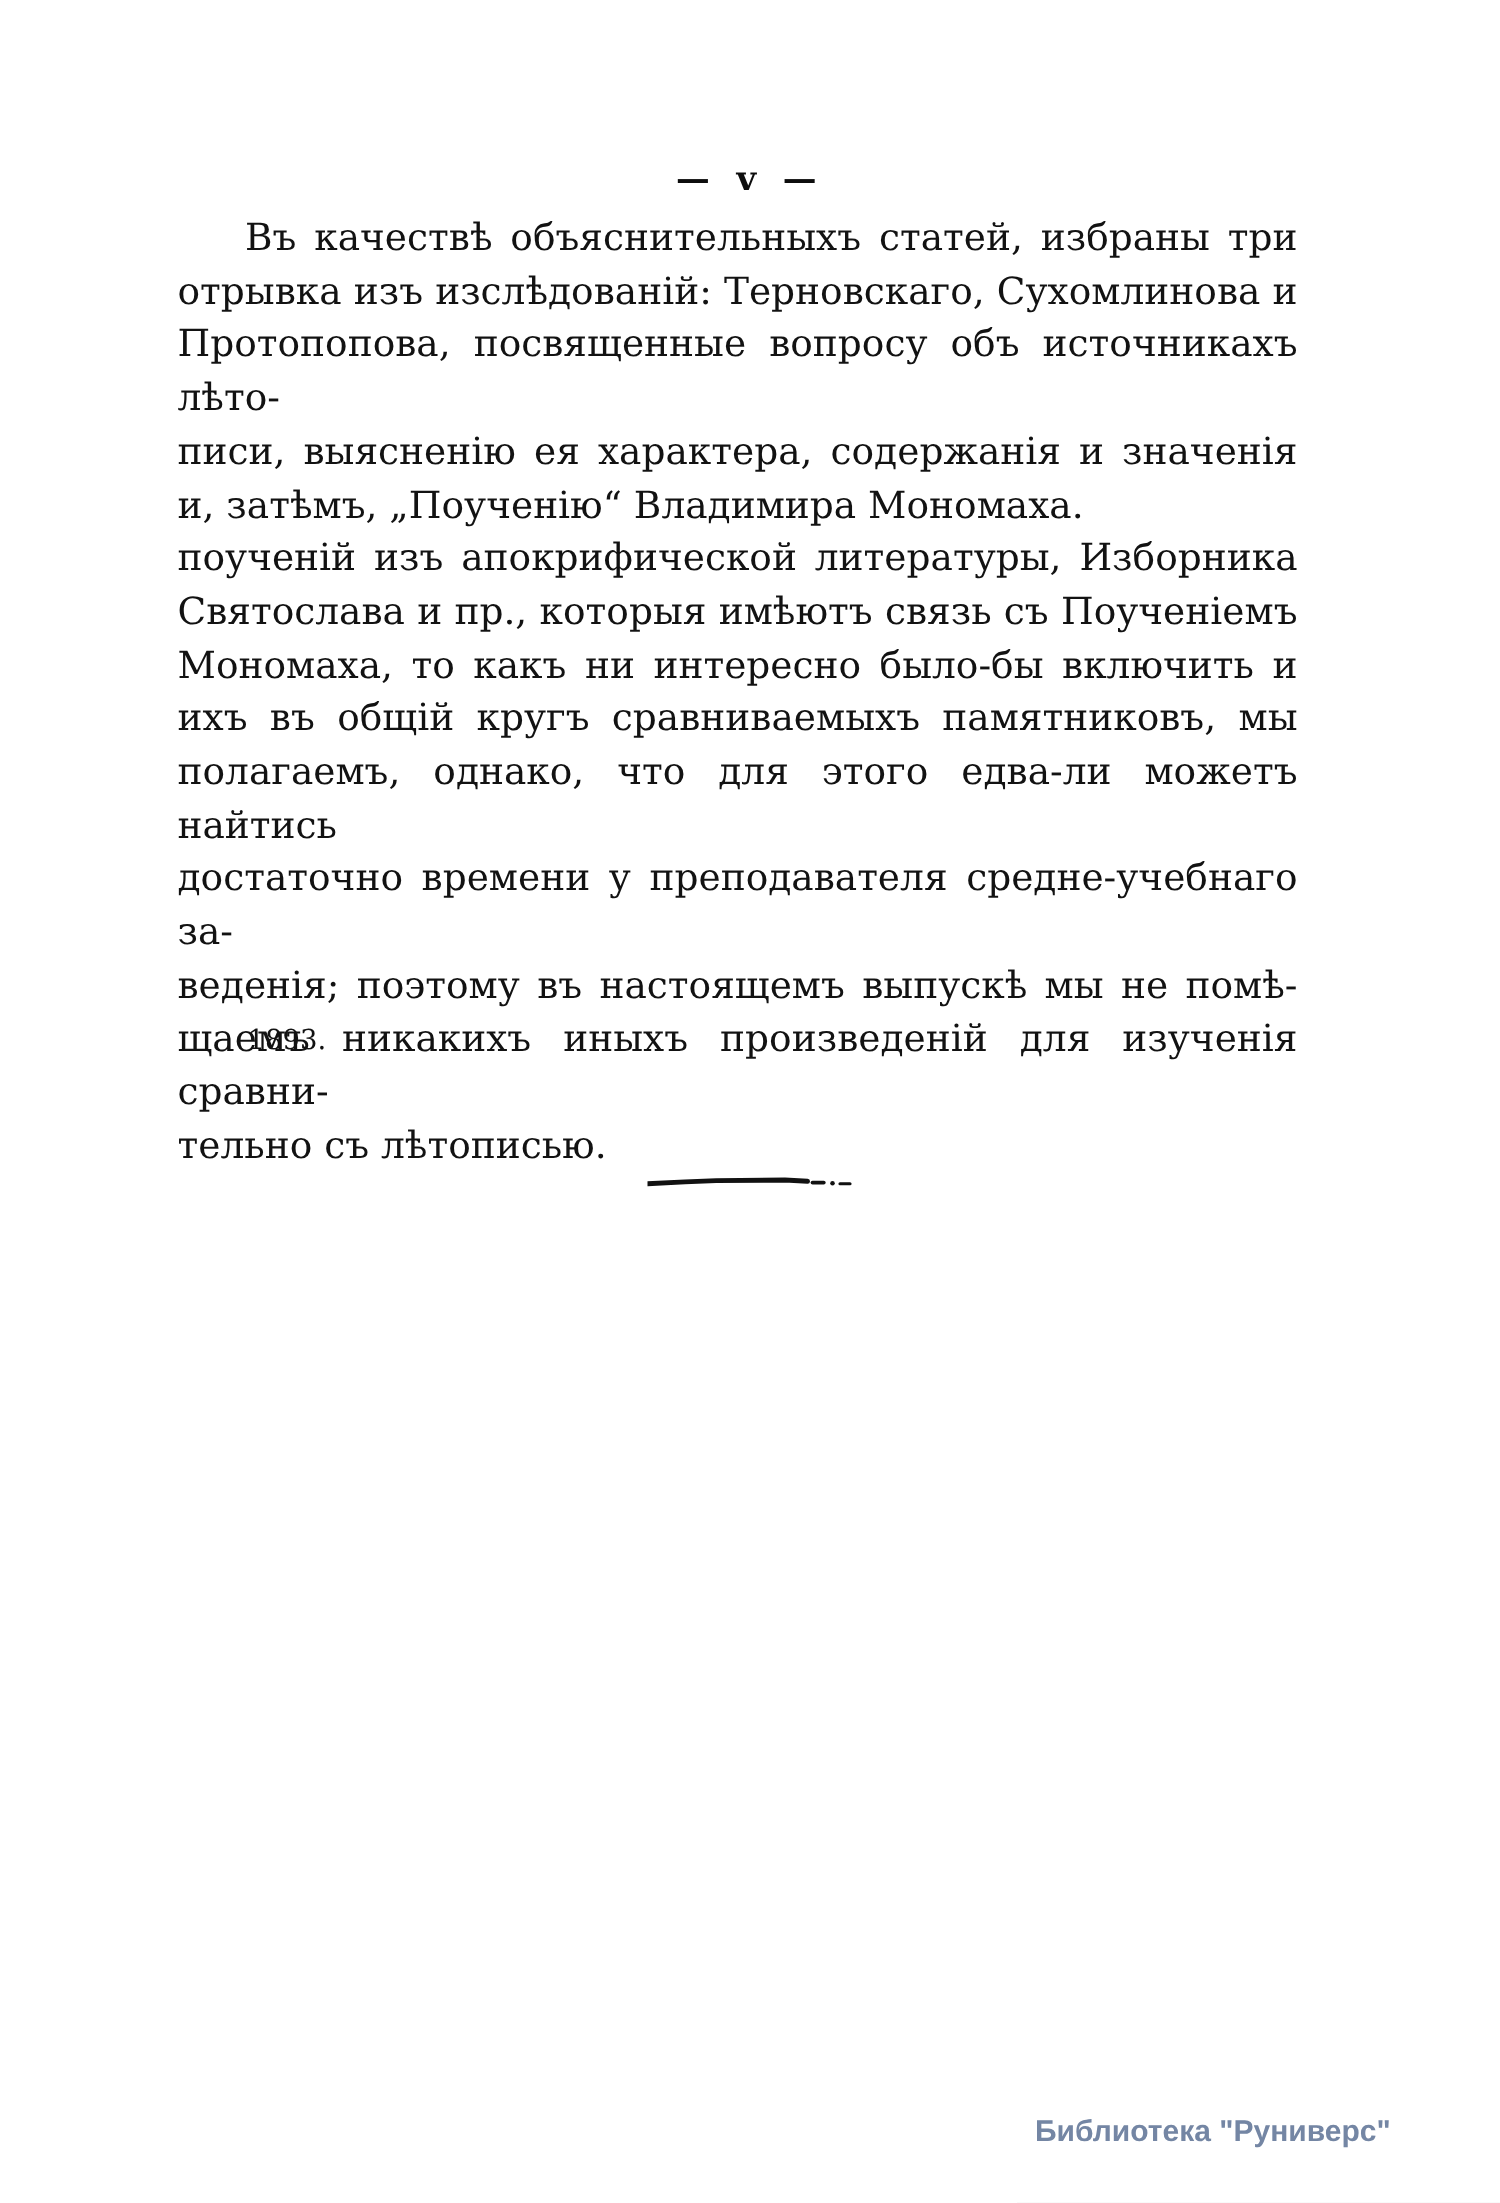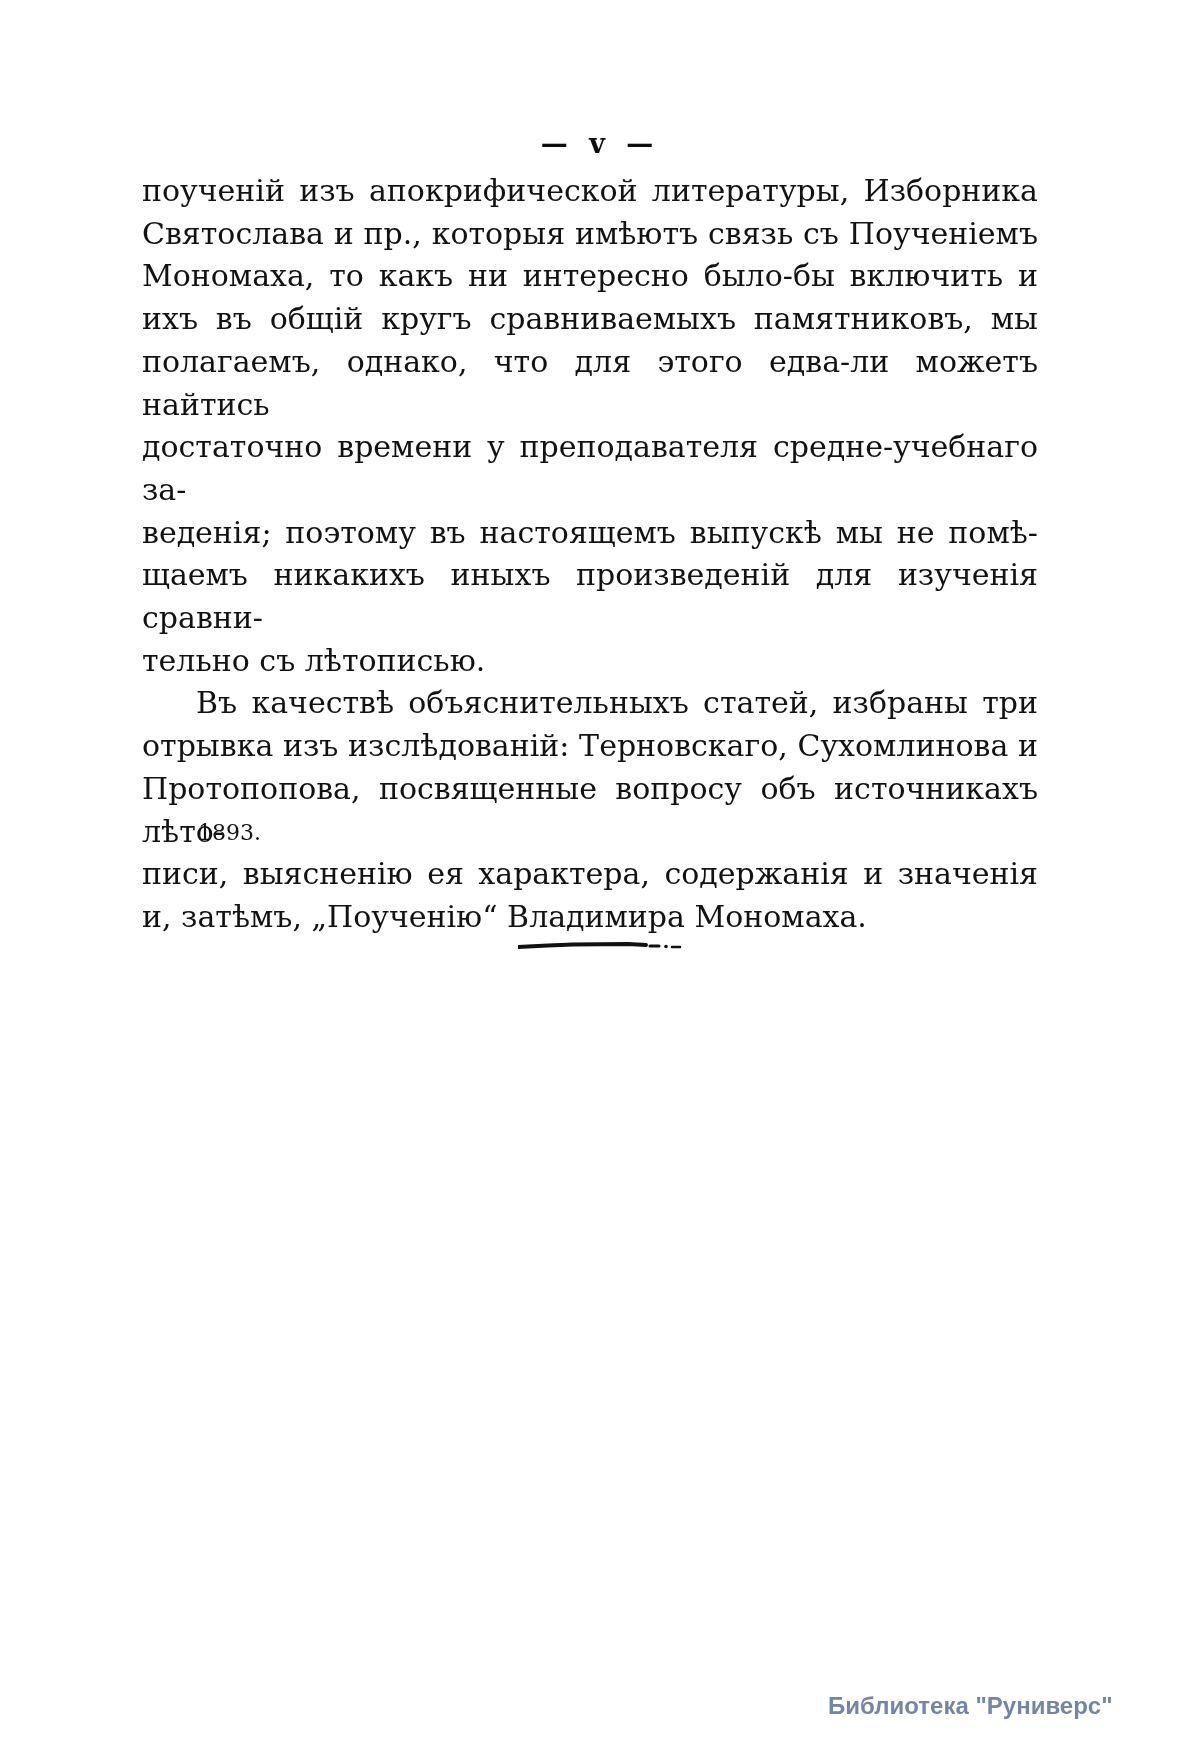--- a/index.html
+++ b/index.html
@@ -65,36 +65,36 @@
 </style>
 </head>
 <body>
 
 <div class="page">
 
   <div class="pagenum">— v —</div>
 
   <div class="textblock">
     <div>
+      <div class="line jline indent">Въ качествѣ объяснительныхъ статей, избраны три</div>
+      <div class="line jline">отрывка изъ изслѣдованій: Терновскаго, Сухомлинова и</div>
+      <div class="line jline">Протопопова, посвященные вопросу объ источникахъ лѣто-</div>
+      <div class="line jline">писи, выясненію ея характера, содержанія и значенія</div>
+      <div class="line lline">и, затѣмъ, „Поученію“ Владимира Мономаха.</div>
+    </div>
+    <div>
       <div class="line jline">поученій изъ апокрифической литературы, Изборника</div>
       <div class="line jline">Святослава и пр., которыя имѣютъ связь съ Поученіемъ</div>
       <div class="line jline">Мономаха, то какъ ни интересно было-бы включить и</div>
       <div class="line jline">ихъ въ общій кругъ сравниваемыхъ памятниковъ, мы</div>
       <div class="line jline">полагаемъ, однако, что для этого едва-ли можетъ найтись</div>
       <div class="line jline">достаточно времени у преподавателя средне-учебнаго за-</div>
       <div class="line jline">веденія; поэтому въ настоящемъ выпускѣ мы не помѣ-</div>
       <div class="line jline">щаемъ никакихъ иныхъ произведеній для изученія сравни-</div>
       <div class="line lline">тельно съ лѣтописью.</div>
-    </div>
-    <div>
-      <div class="line jline indent">Въ качествѣ объяснительныхъ статей, избраны три</div>
-      <div class="line jline">отрывка изъ изслѣдованій: Терновскаго, Сухомлинова и</div>
-      <div class="line jline">Протопопова, посвященные вопросу объ источникахъ лѣто-</div>
-      <div class="line jline">писи, выясненію ея характера, содержанія и значенія</div>
-      <div class="line lline">и, затѣмъ, „Поученію“ Владимира Мономаха.</div>
     </div>
   </div>
 
   <div class="year">1893.</div>
 
   <div class="divider">
     <svg width="165" height="12" viewBox="0 0 165 12" xmlns="http://www.w3.org/2000/svg">
       <path d="M0,8 L30,6.5 L55,5.5 L110,5 L128,6" stroke="#111" stroke-width="4" fill="none" stroke-linecap="round"></path>
       <path d="M132,7 L141,7" stroke="#111" stroke-width="3" fill="none" stroke-linecap="round"></path>
       <circle cx="148" cy="7.5" r="1.8" fill="#111"></circle>

